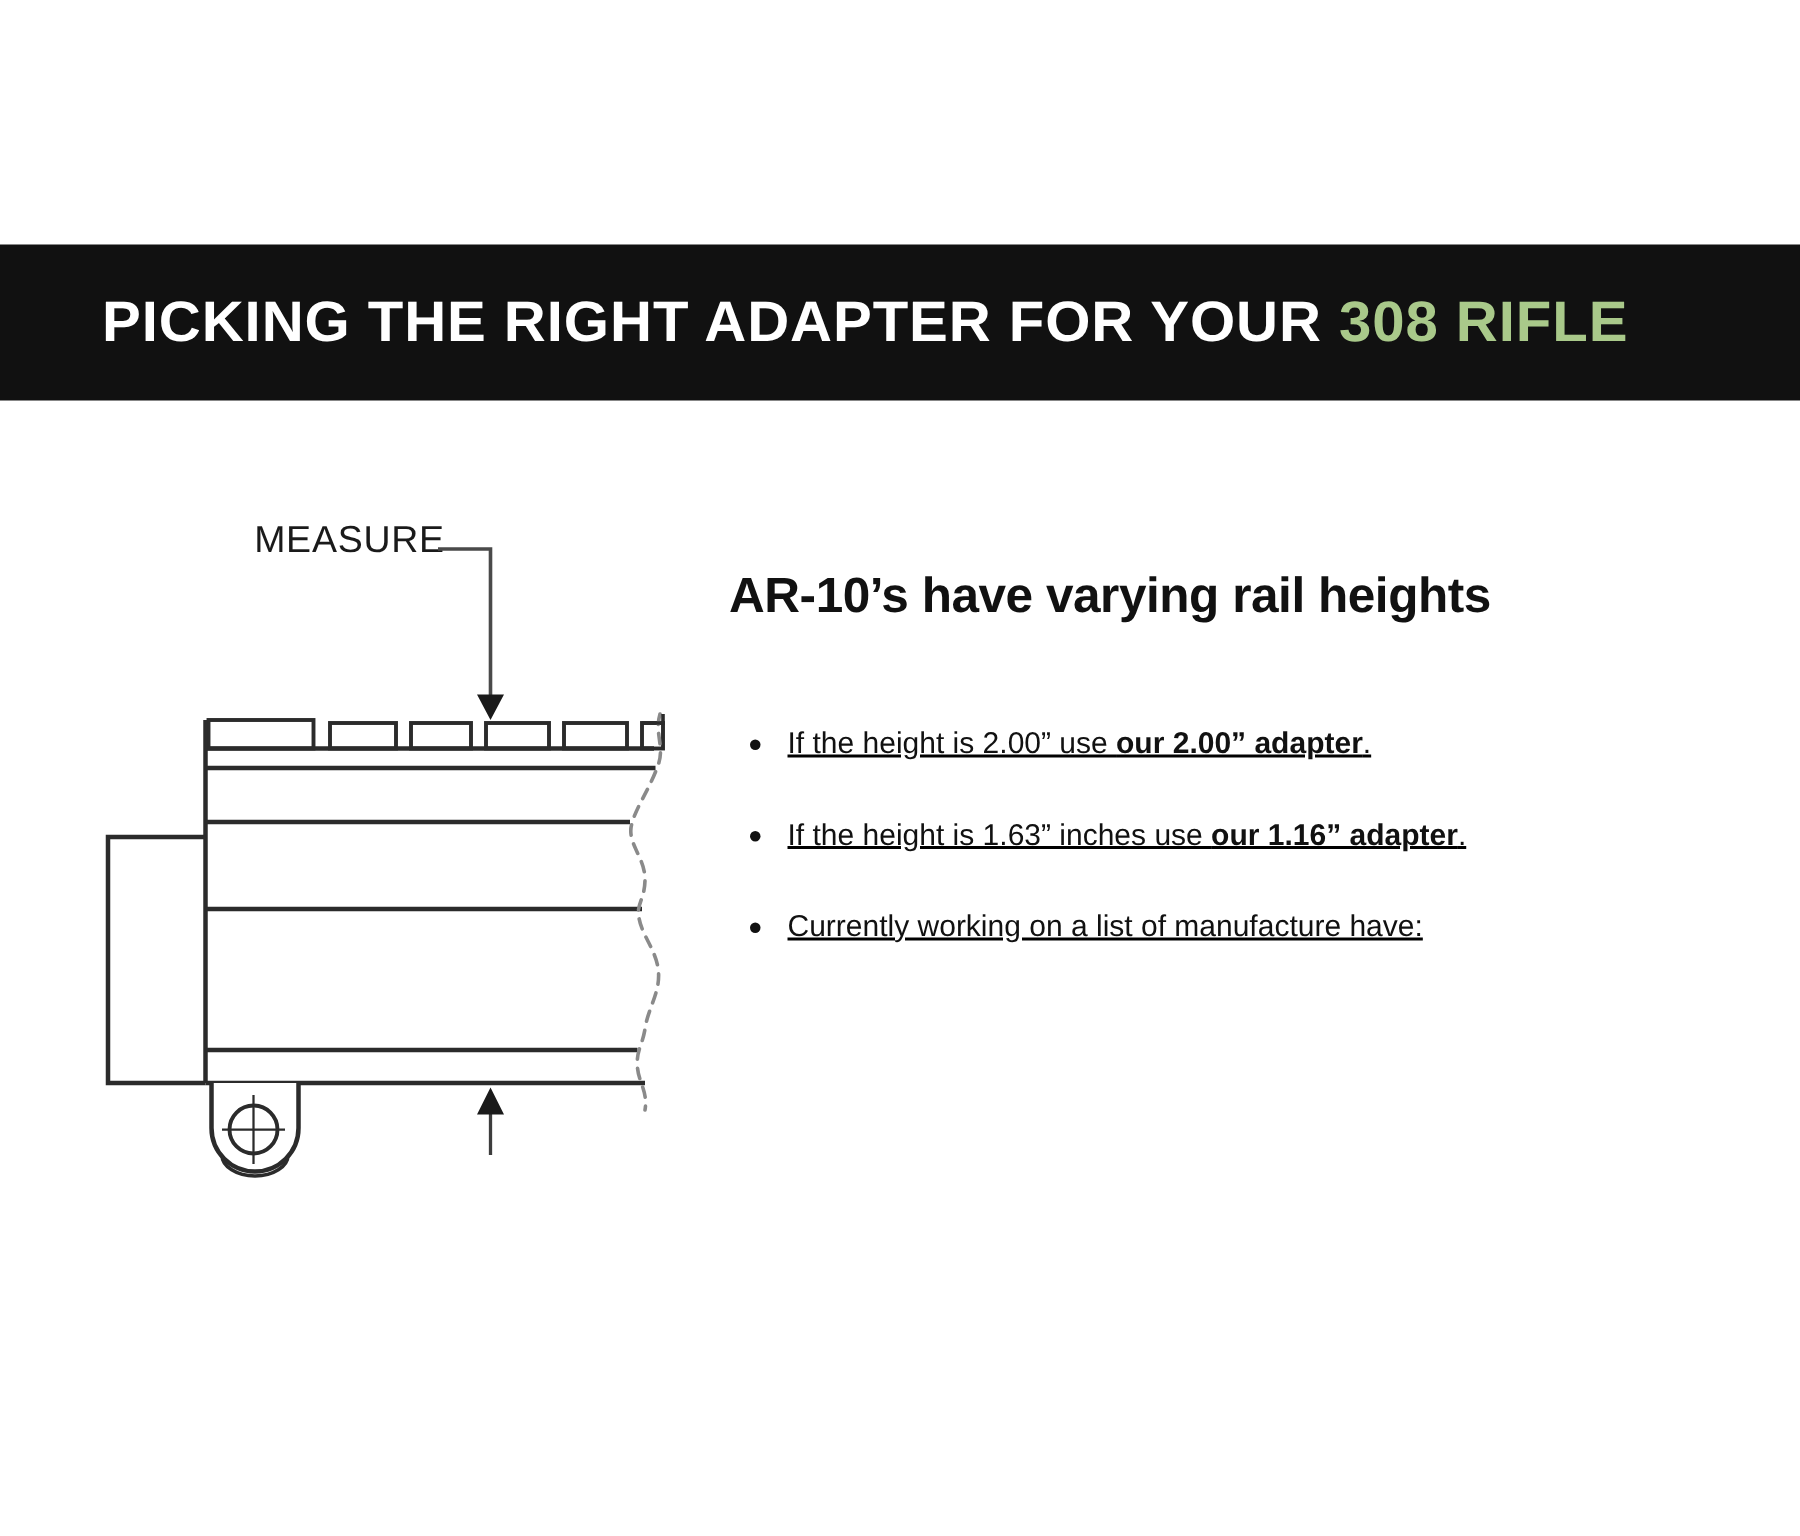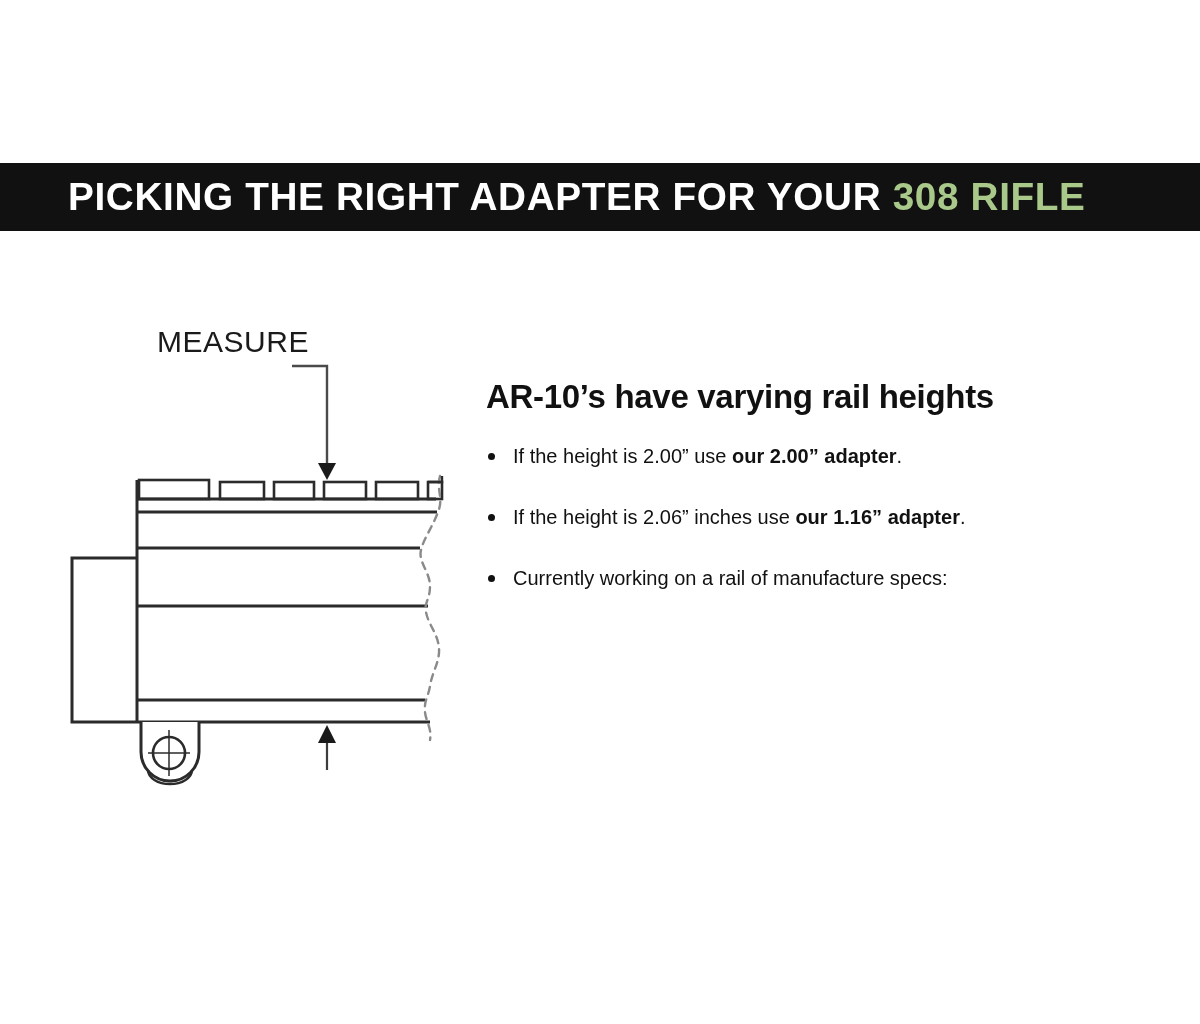--- a/index.html
+++ b/index.html
@@ -22,21 +22,21 @@
     inset: 0;
     background: #ffffff;
   }
 
   
   .header-bar {
     position: absolute;
     left: 0;
     top: 163px;
     width: 1200px;
-    height: 68px;
+    height: 104px;
     background: #111111;
     display: flex;
     align-items: center;
   }
   .header-title {
     margin-left: 68px;
     font-size: 38px;
     line-height: 1;
     font-weight: 700;
     letter-spacing: 0.6px;
@@ -54,27 +54,28 @@
     position: absolute;
     left: 486px;
     top: 378px;
     width: 690px;
   }
   .content-heading {
     font-size: 33px;
     font-weight: 700;
     color: #111111;
     letter-spacing: -0.3px;
-    margin: 0 0 28px 0;
+    margin: 0 0 68px 0;
     white-space: nowrap;
   }
   .bullet-list {
     list-style: none;
-    margin: 0;
+    margin: 12px;
     padding: 0;
+    text-decoration: underline;
   }
   .bullet-item {
     position: relative;
     padding-left: 27px;
     font-size: 20px;
     line-height: 1.2;
     color: #111111;
     margin-bottom: 37px;
     white-space: nowrap;
   }
@@ -96,23 +97,23 @@
     left: 0;
     top: 300px;
     width: 486px;
     height: 520px;
   }
   .drawing svg { display: block; }
 
   .measure-label {
     position: absolute;
     left: 133px;
-    top: 322px;
+    top: 344px;
     width: 200px;
-    font-size: 30px;
+    font-size: 25px;
     line-height: 1.32;
     letter-spacing: 0.5px;
     color: #1a1a1a;
     text-align: center;
     font-weight: 400;
   }
 </style>
 </head>
 <body>
 
@@ -196,21 +197,21 @@
   </div>
 
   <div class="content">
     <h2 class="content-heading">AR-10’s have varying rail heights</h2>
 
     <ul class="bullet-list">
       <li class="bullet-item">
         <span class="bullet-dot"></span><span>If the height is 2.00” use </span><b>our 2.00” adapter</b><span>.</span>
       </li>
       <li class="bullet-item">
-        <span class="bullet-dot"></span><span>If the height is 2.06” inches use </span><b>our 1.16” adapter</b><span>.</span>
+        <span class="bullet-dot"></span><span>If the height is 1.63” inches use </span><b>our 1.16” adapter</b><span>.</span>
       </li>
       <li class="bullet-item">
-        <span class="bullet-dot"></span><span>Currently working on a rail of manufacture specs:</span><b></b><span></span>
+        <span class="bullet-dot"></span><span>Currently working on a list of manufacture have:</span><b></b><span></span>
       </li>
     </ul>
   </div>
 
 </div>
 
 </body></html>

